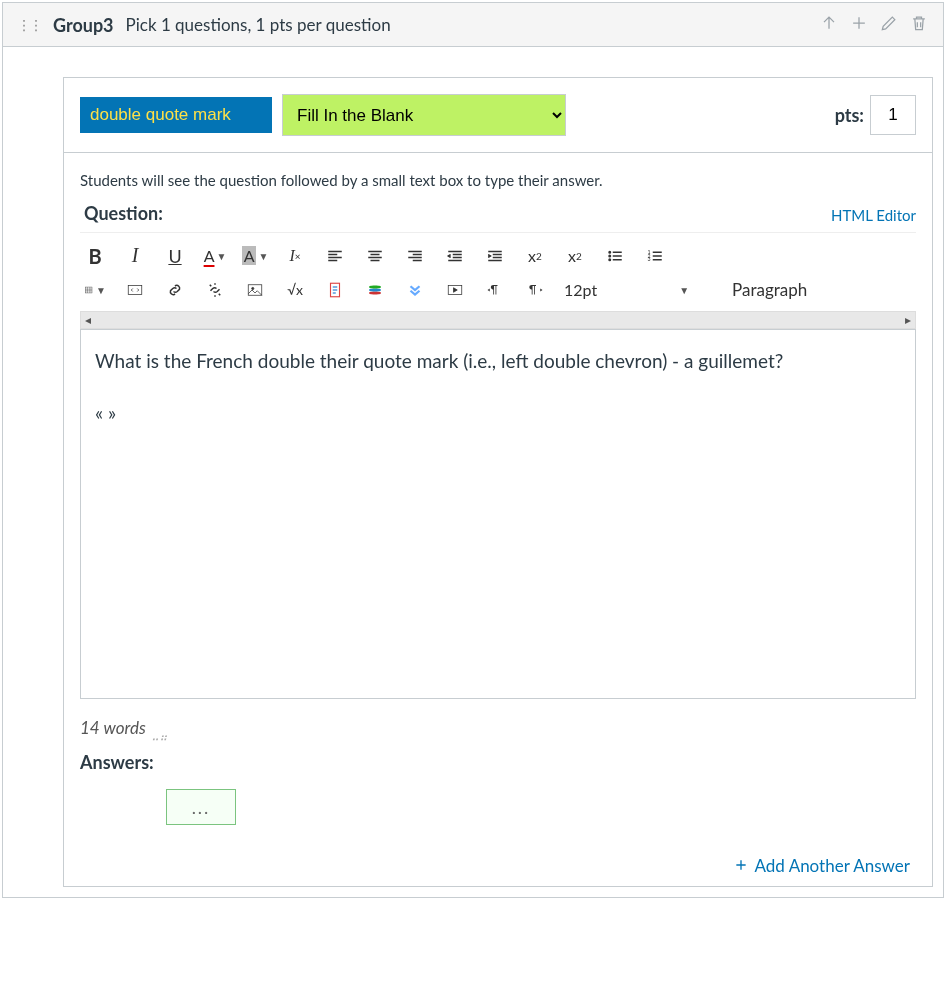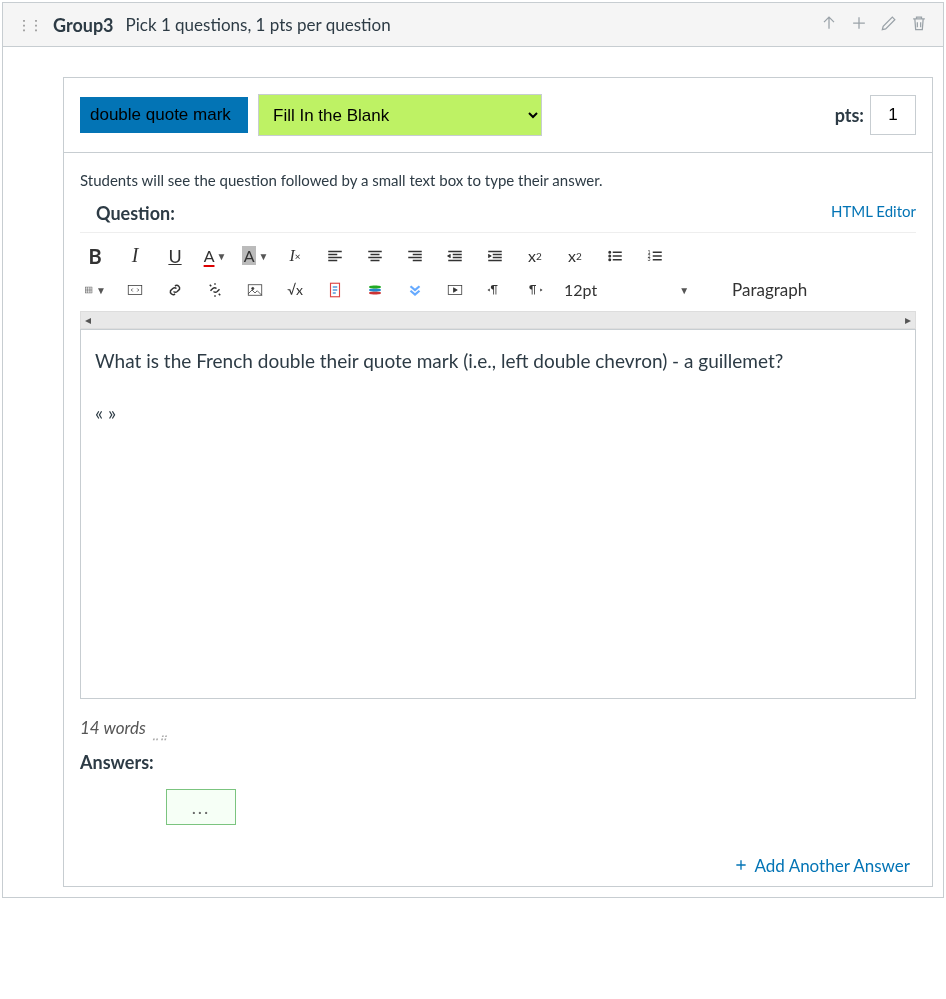--- a/index.html
+++ b/index.html
@@ -42,38 +42,38 @@
   padding: 16px;
   display: flex;
   align-items: center;
   gap: 10px;
 }
 .q-name-input {
   border: 2px solid #0374B5;
   background: #0374B5;
   padding: 6px 8px;
   font-size: 17px;
-  color: #000000;
-  width: 168px;
+  color: #fde047;
+  width: 192px;
 }
 .q-name-input::selection { background: #fff; color: #0374B5; }
 .q-type-select {
   border: 1px solid #c7cdd1;
   padding: 8px 10px;
   font-size: 17px;
   width: 284px;
   height: 42px;
   background: #bef264;
 }
 .pts-wrap { margin-left: auto; display:flex; align-items:center; gap:6px; font-size:18px; font-weight:700;}
 .pts-input { width: 46px; height: 40px; border: 1px solid #c7cdd1; text-align:center; font-size:17px; font-weight:400;}
 
 .q-body { padding: 16px 16px 10px 16px; }
 .instr { font-size: 15px; color: #2d3b45; line-height: 1.5; margin-bottom: 10px; }
-.q-label-row { display:flex; align-items:flex-start; margin: 6px 0 8px 16px; }
+.q-label-row { display:flex; align-items:flex-end; margin: 6px 0 8px 4px; }
 .q-label { font-weight:700; font-size:18px; }
 .html-editor-link { margin-left:auto; color:#0374B5; font-size:15px; cursor:pointer; }
 
 .toolbar { border-top:1px solid #eee; padding-top:6px; }
 .toolbar-row { display:flex; align-items:center; gap:18px; padding: 6px 4px; flex-wrap: nowrap; }
 .tbtn { display:inline-flex; align-items:center; justify-content:center; width:22px; height:22px; color:#333; cursor:pointer; font-size:16px; position:relative;}
 .tbtn svg { width:18px; height:18px; }
 .caret-sm { font-size:10px; margin-left:2px; color:#555;}
 .font-size-sel { display:flex; align-items:center; gap:80px; font-size:16px; color:#333; min-width:130px;}
 .para-sel { font-size:17px; color:#333; margin-left:20px;}

